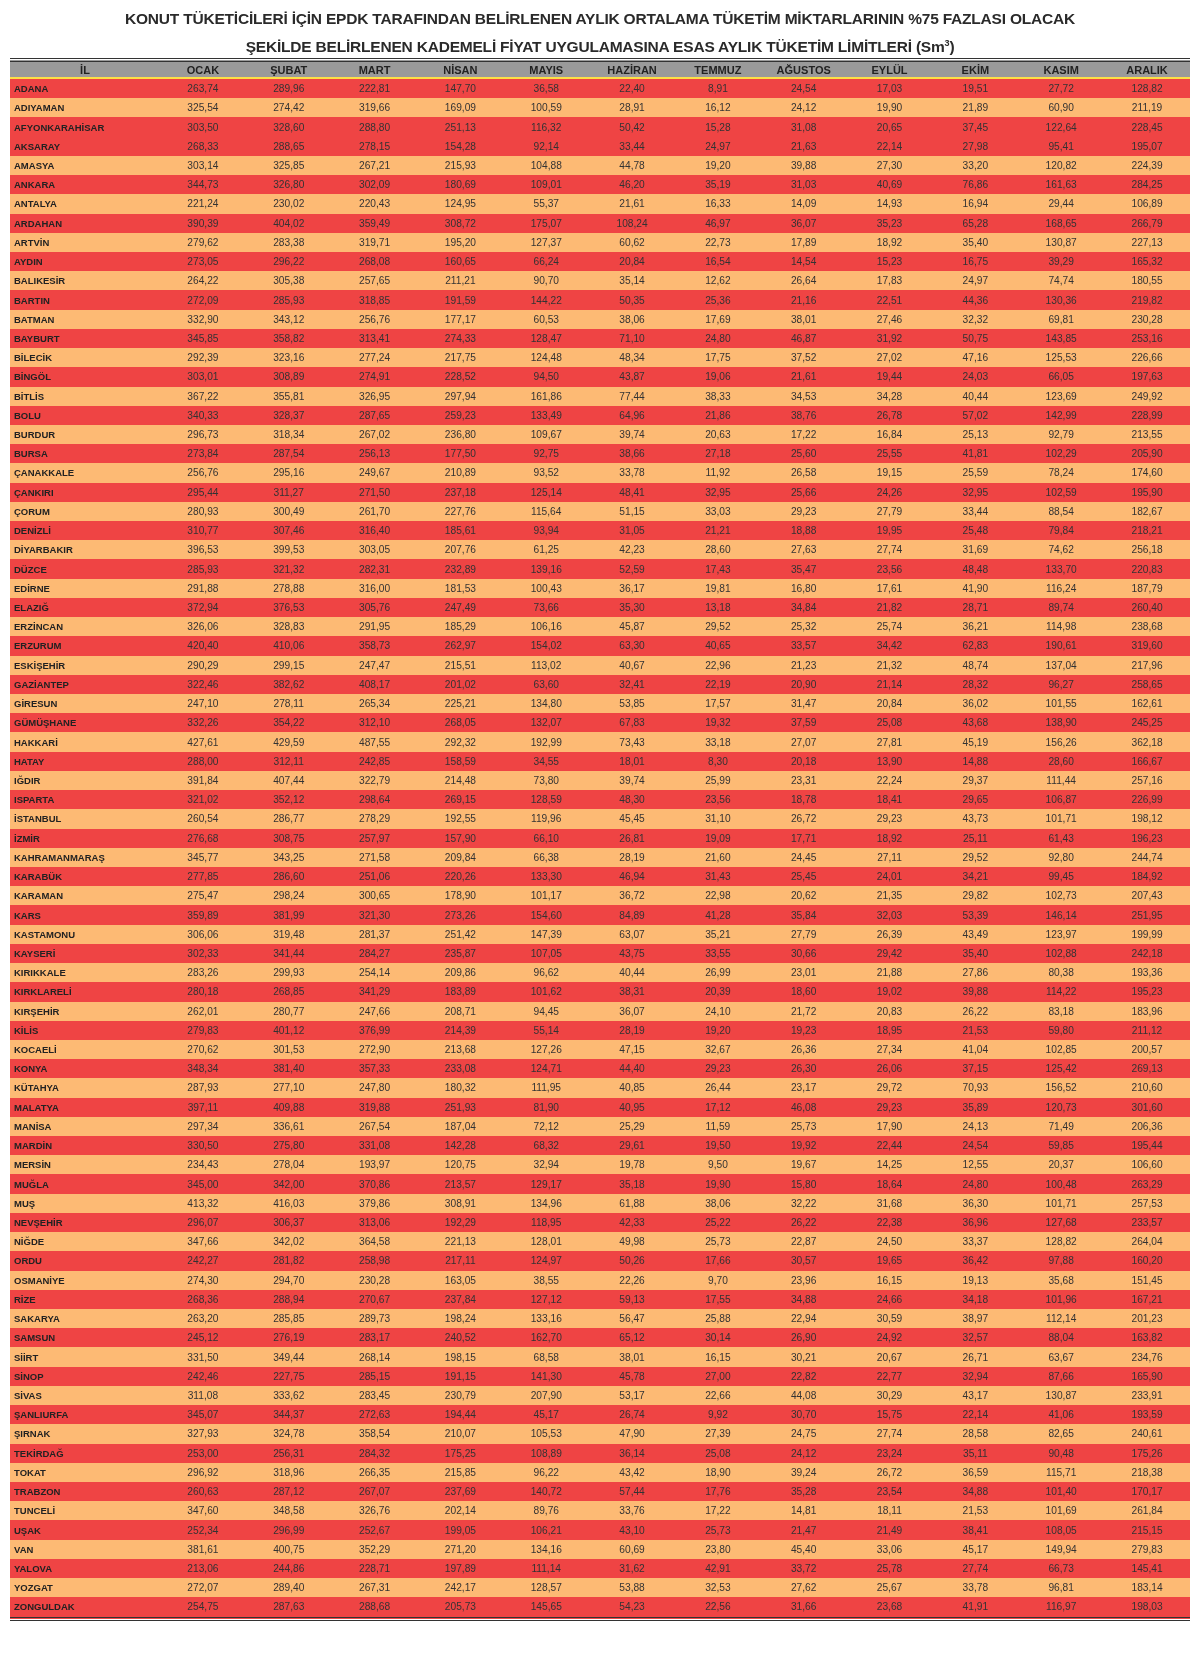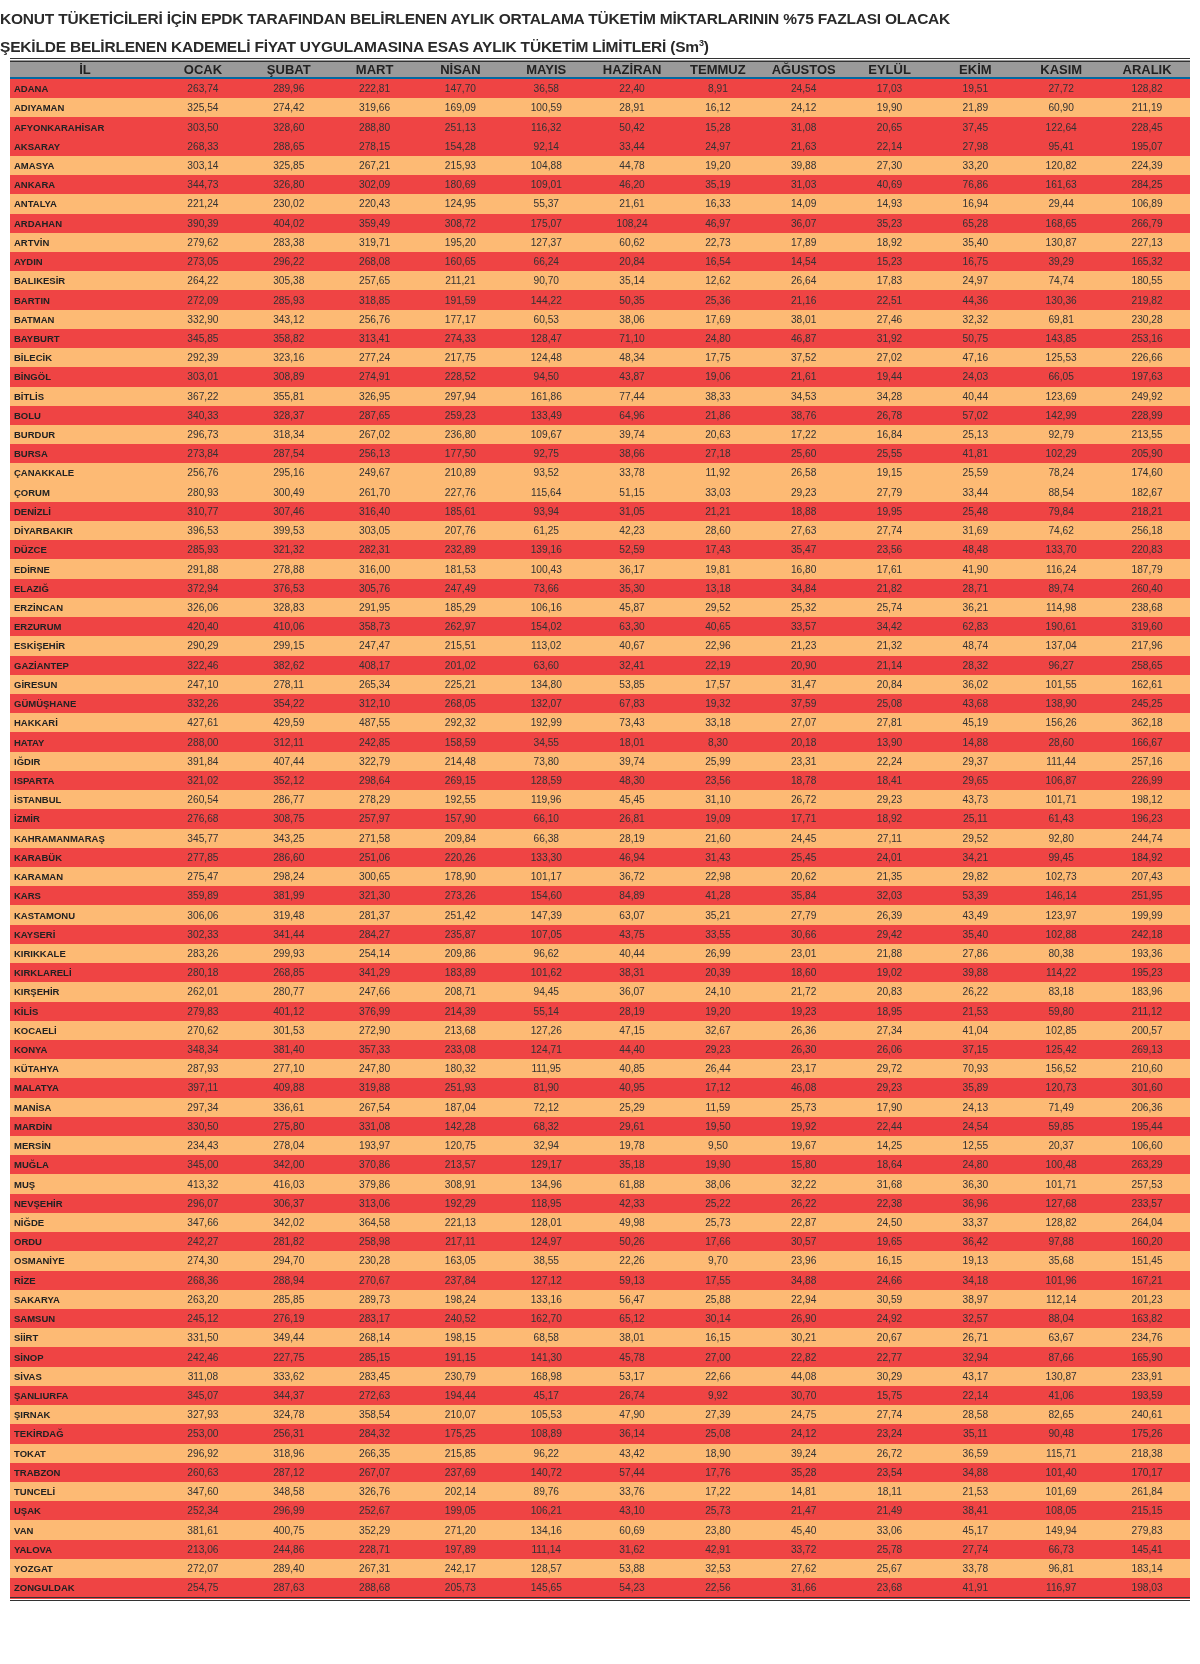--- a/index.html
+++ b/index.html
@@ -1,22 +1,22 @@
 <!DOCTYPE html>
 <html><head>
 <meta charset="utf-8">
 <style>
   html, body { margin:0; padding:0; background:#ffffff; }
   body { width:1200px; height:1664px; overflow:hidden; font-family:"Liberation Sans", sans-serif; color:#222; }
-  .title { font-weight:bold; font-size:15.5px; line-height:25px; color:#2a2a2a; padding-top:6px; letter-spacing:-0.2px; font-family:"Liberation Sans", sans-serif; }
+  .title { text-align:center; font-weight:bold; font-size:15.5px; line-height:25px; color:#2a2a2a; padding-top:6px; letter-spacing:-0.2px; font-family:"Liberation Sans", sans-serif; }
   .title sup { font-size:9px; }
   .table-wrap { position:absolute; left:10px; top:58px; width:1180px; }
   table { width:100%; border-collapse:collapse; table-layout:fixed; font-size:10.2px; font-family:"Liberation Sans Narrow","Liberation Sans", sans-serif; }
   thead tr { background:#9a9a9a; }
-  thead th { height:15px; font-weight:bold; font-size:13px; color:#222; text-align:center; border-top:4px double #333; border-bottom:2px solid #0369a1; padding:0; }
+  thead th { height:15px; font-weight:bold; font-size:11px; color:#222; text-align:center; border-top:4px double #333; border-bottom:2px solid #fde047; padding:0; }
   tbody td { height:19.22px; padding:0; text-align:center; color:#333; white-space:nowrap; }
   tbody td.il { text-align:left; padding-left:4px; font-weight:bold; font-size:9.5px; color:#222; }
   tbody tr.odd { background:#ef4444; }
   tbody tr.even { background:#fdba74; }
   tbody tr:last-child td { border-bottom:4px double #333; }
   col.c-il { width:150px; }
 </style>
 </head>
 <body>
 
@@ -368,20 +368,35 @@
           <td>210,89</td>
           <td>93,52</td>
           <td>33,78</td>
           <td>11,92</td>
           <td>26,58</td>
           <td>19,15</td>
           <td>25,59</td>
           <td>78,24</td>
           <td>174,60</td>
         </tr>
+        <tr class="odd">
+          <td class="il">ÇANKIRI</td>
+          <td>295,44</td>
+          <td>311,27</td>
+          <td>271,50</td>
+          <td>237,18</td>
+          <td>125,14</td>
+          <td>48,41</td>
+          <td>32,95</td>
+          <td>25,66</td>
+          <td>24,26</td>
+          <td>32,95</td>
+          <td>102,59</td>
+          <td>195,90</td>
+        </tr>
         <tr class="even">
           <td class="il">ÇORUM</td>
           <td>280,93</td>
           <td>300,49</td>
           <td>261,70</td>
           <td>227,76</td>
           <td>115,64</td>
           <td>51,15</td>
           <td>33,03</td>
           <td>29,23</td>
@@ -1064,21 +1079,21 @@
           <td>32,94</td>
           <td>87,66</td>
           <td>165,90</td>
         </tr>
         <tr class="even">
           <td class="il">SİVAS</td>
           <td>311,08</td>
           <td>333,62</td>
           <td>283,45</td>
           <td>230,79</td>
-          <td>168,98</td>
+          <td>207,90</td>
           <td>53,17</td>
           <td>22,66</td>
           <td>44,08</td>
           <td>30,29</td>
           <td>43,17</td>
           <td>130,87</td>
           <td>233,91</td>
         </tr>
         <tr class="odd">
           <td class="il">ŞANLIURFA</td>

